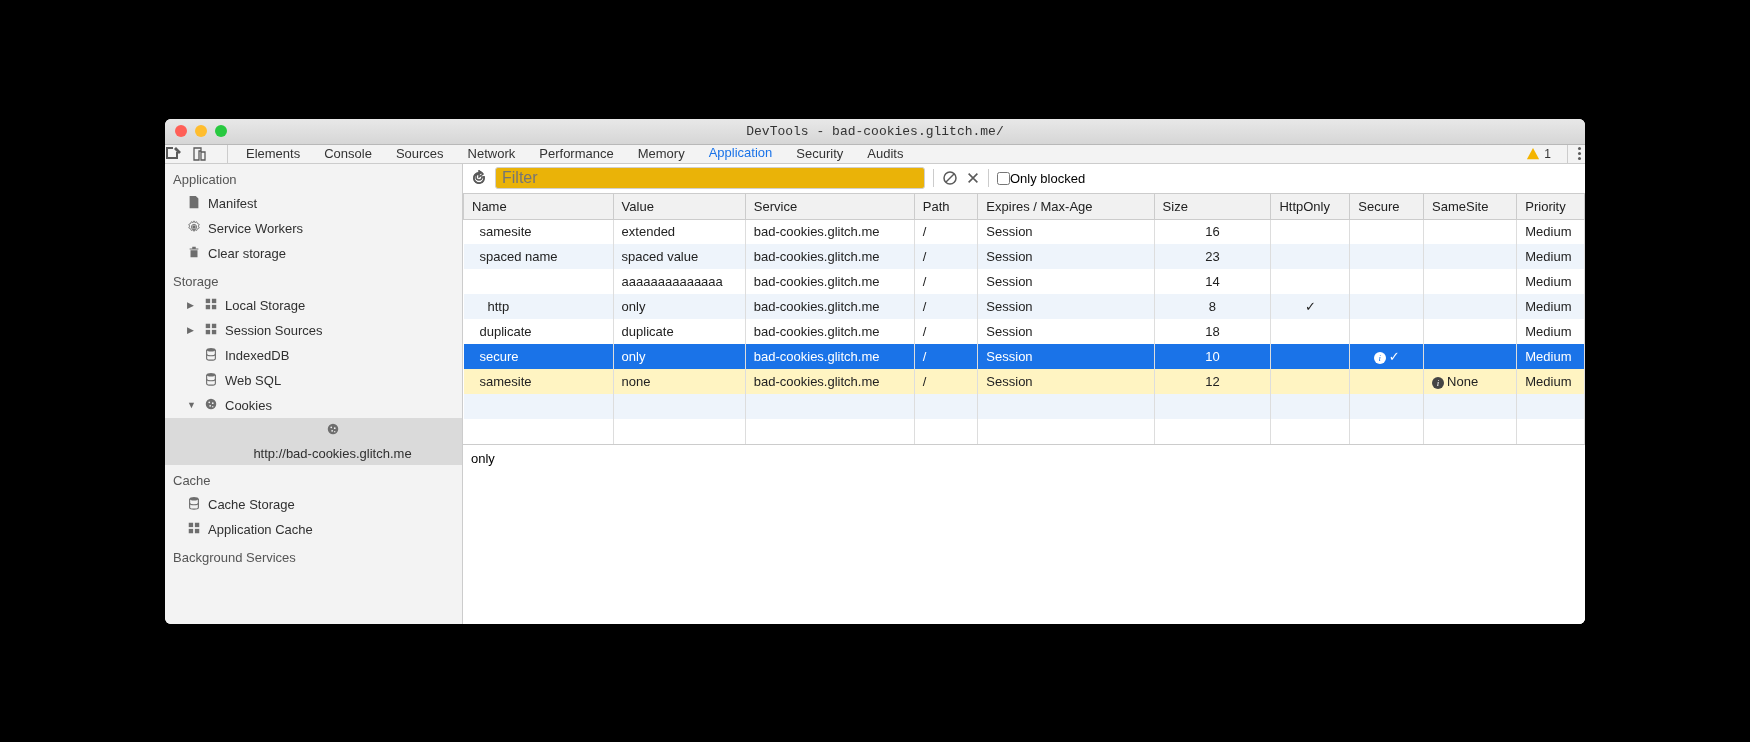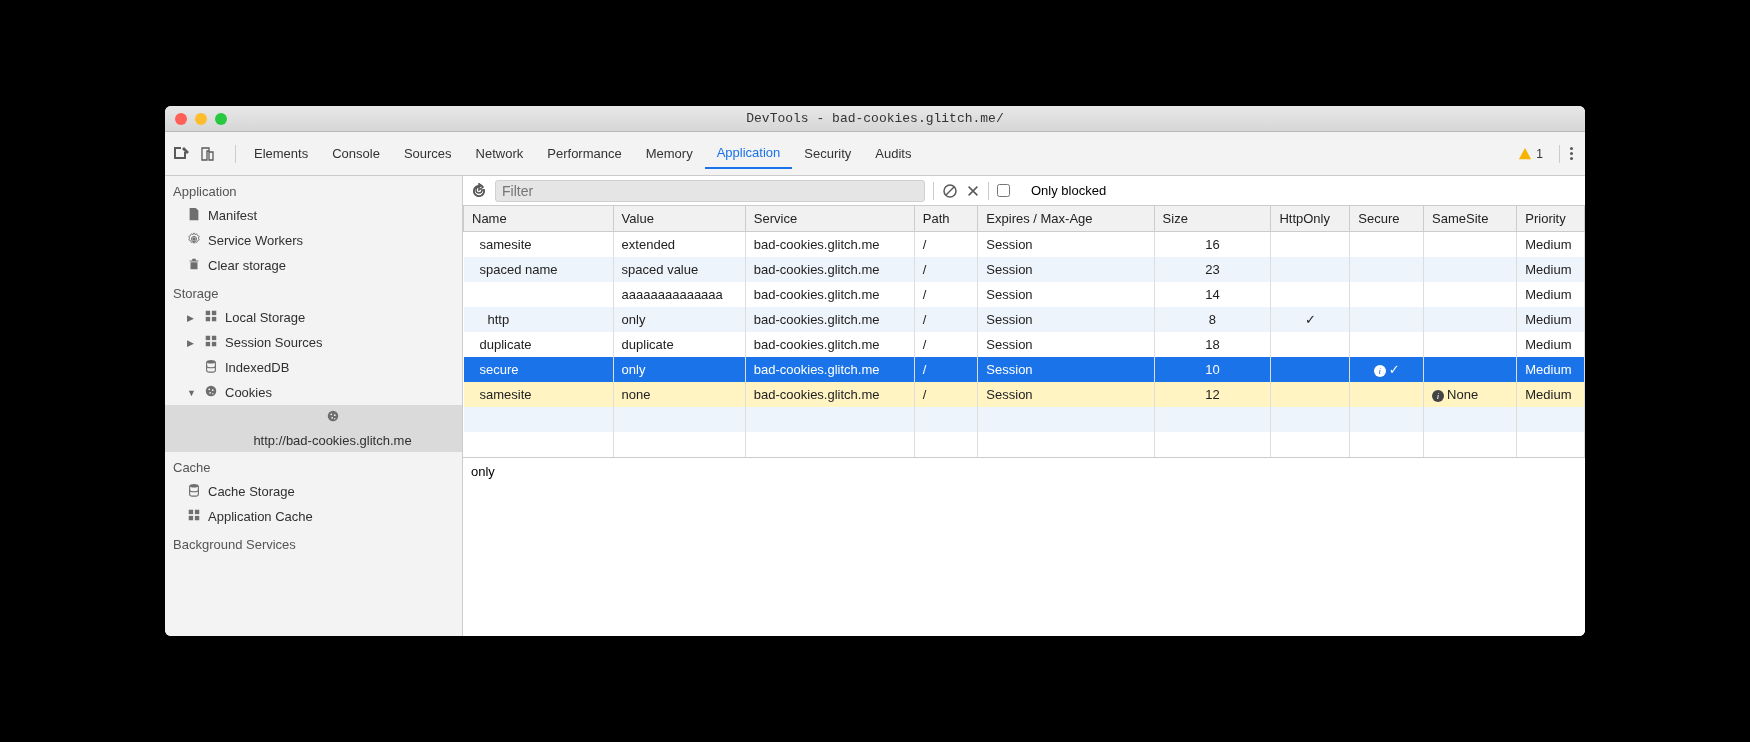--- a/index.html
+++ b/index.html
@@ -5,21 +5,21 @@
     * { margin: 0; padding: 0; box-sizing: border-box; font-family: -apple-system, BlinkMacSystemFont, "Segoe UI", Helvetica, Arial, sans-serif; }
     body { background: #000; display: flex; align-items: center; justify-content: center; min-height: 742px; }
     .window { width: 1420px; background: #fff; border-radius: 6px; overflow: hidden; box-shadow: 0 20px 60px rgba(0,0,0,0.5); }
     .titlebar { background: linear-gradient(#e8e8e8, #d6d6d6); height: 26px; display: flex; align-items: center; padding: 0 10px; position: relative; border-bottom: 1px solid #b8b8b8; }
     .traffic { display: flex; gap: 8px; }
     .traffic span { width: 12px; height: 12px; border-radius: 50%; display: inline-block; }
     .t-close { background: #ff5f57; }
     .t-min { background: #ffbd2e; }
     .t-max { background: #28c940; }
     .title { position: absolute; left: 0; right: 0; text-align: center; font-size: 13px; color: #333; pointer-events: none; font-family: Liberation Mono, monospace; }
-    .tabbar { background: #f3f3f3; border-bottom: 1px solid #ccc; display: flex; align-items: center; height: 44px; padding: 0 8px; font-size: 13px; color: #333; }
+    .tabbar { background: #f3f3f3; border-bottom: 1px solid #ccc; display: flex; align-items: center; height: 19px; padding: 0 0; font-size: 13px; color: #333; }
     .tabbar .icon-group { display: flex; gap: 10px; margin-right: 14px; }
     .tabbar .icon-group svg { fill: #5a5a5a; }
     .tabbar .divider { width: 1px; height: 18px; background: #ccc; margin: 0 6px; }
     .tab { padding: 0 12px; height: 30px; display: flex; align-items: center; cursor: pointer; color: #333; }
     .tab.active { color: #1a73e8; border-bottom: 2px solid #1a73e8; }
     .tabbar .spacer { flex: 1; }
     .warn { display: flex; align-items: center; gap: 4px; margin-right: 10px; color: #333; font-size: 12px; }
     .warn svg { fill: #f4b400; }
     .menu-dots { display: flex; flex-direction: column; gap: 2px; padding: 0 4px; cursor: pointer; }
     .menu-dots span { width: 3px; height: 3px; background: #5a5a5a; border-radius: 50%; }
@@ -28,23 +28,23 @@
     .section-title { padding: 8px 8px 4px 8px; color: #555; font-size: 13px; }
     .tree-item { display: flex; align-items: center; padding: 4px 0 4px 22px; gap: 7px; cursor: pointer; }
     .tree-item.child { padding-left: 38px; }
     .tree-item.selected { background: #dadada; flex-direction: column; }
     .tree-item .arrow { width: 10px; color: #6a6a6a; font-size: 9px; display: inline-block; }
     .tree-item .arrow-space { width: 10px; display: inline-block; }
     .tree-item svg { fill: #6e6e6e; flex-shrink: 0; }
     .main { flex: 1; display: flex; flex-direction: column; background: #fff; }
     .toolbar { display: flex; align-items: center; height: 30px; border-bottom: 1px solid #ccc; padding: 0 8px; gap: 8px; font-size: 13px; }
     .toolbar svg { fill: #5a5a5a; }
-    .filter-input { flex: 0 0 430px; border: 1px solid #d0d0d0; border-radius: 3px; height: 22px; padding: 0 6px; font-size: 14px; color: #555; background: #e5e5e5; }
+    .filter-input { flex: 0 0 430px; border: 1px solid #d0d0d0; border-radius: 3px; height: 22px; padding: 0 6px; font-size: 16px; color: #555; background: #eab308; }
     .toolbar .divider { width: 1px; height: 18px; background: #ccc; }
-    .toolbar .chk-wrap { display: flex; align-items: center; gap: 21px; }
+    .toolbar .chk-wrap { display: flex; align-items: center; gap: 0; }
     table { border-collapse: collapse; width: 100%; font-size: 13px; table-layout: fixed; }
     th { background: #f1f1f1; text-align: left; font-weight: 400; padding: 5px 8px; border: 1px solid #ccc; border-top: none; color: #222; white-space: nowrap; overflow: hidden; }
     td { padding: 4px 8px; border-right: 1px solid #ddd; white-space: nowrap; overflow: hidden; text-overflow: ellipsis; color: #222; height: 25px; }
     tbody tr:nth-child(odd) { background: #fff; }
     tbody tr:nth-child(even) { background: #eef4fb; }
     tbody tr.selected { background: #1a73e8 !important; color: #fff; }
     tbody tr.selected td { color: #fff; }
     tbody tr.warn-row { background: #fff4c2 !important; }
     .num { text-align: center; margin-left: 9px; }
     .center { text-align: center; }
@@ -157,20 +157,29 @@
         <div class="tree-item">
           <span class="arrow-space"></span>
           <span><svg width="14" height="14" viewBox="0 0 16 16">
               <ellipse cx="8" cy="3" rx="5" ry="2"></ellipse>
               <path d="M3 3v10c0 1 2 2 5 2s5-1 5-2V3" fill="none" stroke="#6e6e6e" stroke-width="1.3"></path>
               <path d="M3 8c0 1 2 2 5 2s5-1 5-2" fill="none" stroke="#6e6e6e" stroke-width="1.3"></path>
             </svg></span>
           <span>IndexedDB</span>
         </div>
         <div class="tree-item">
+          <span class="arrow-space"></span>
+          <span><svg width="14" height="14" viewBox="0 0 16 16">
+              <ellipse cx="8" cy="3" rx="5" ry="2"></ellipse>
+              <path d="M3 3v10c0 1 2 2 5 2s5-1 5-2V3" fill="none" stroke="#6e6e6e" stroke-width="1.3"></path>
+              <path d="M3 8c0 1 2 2 5 2s5-1 5-2" fill="none" stroke="#6e6e6e" stroke-width="1.3"></path>
+            </svg></span>
+          <span>Web SQL</span>
+        </div>
+        <div class="tree-item">
           <span class="arrow">▼</span>
           <span><svg width="14" height="14" viewBox="0 0 16 16">
               <circle cx="8" cy="8" r="6" fill="#6e6e6e"></circle>
               <circle cx="6" cy="6" r="1" fill="#f3f3f3"></circle>
               <circle cx="10" cy="7" r="1" fill="#f3f3f3"></circle>
               <circle cx="7" cy="10" r="1" fill="#f3f3f3"></circle>
               <circle cx="10" cy="11" r="0.8" fill="#f3f3f3"></circle>
             </svg></span>
           <span>Cookies</span>
         </div>

